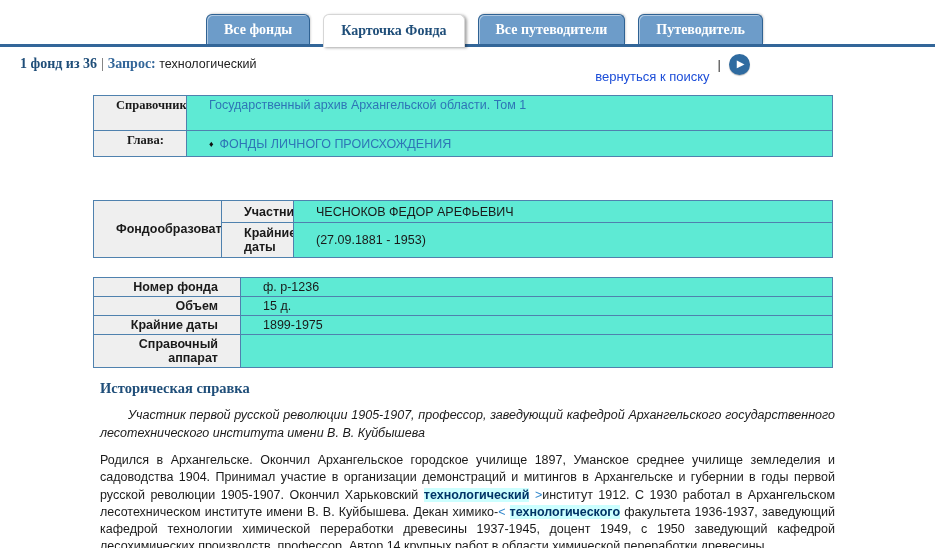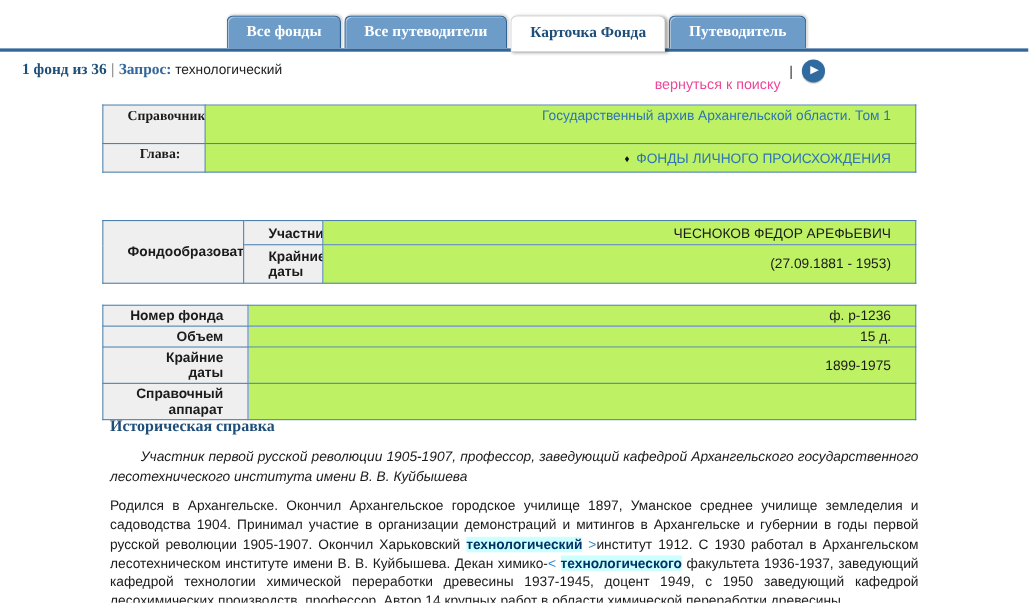--- a/index.html
+++ b/index.html
@@ -3,21 +3,21 @@
 <meta charset="utf-8">
 <style>
   * { margin:0; padding:0; box-sizing:border-box; }
   html,body { width:935px; height:548px; overflow:hidden; background:#ffffff;
               font-family:"Liberation Sans", sans-serif; }
   .stage { position:relative; width:935px; height:548px; background:#fff; }
 
   
   .tabline { position:absolute; top:44px; left:0; width:935px; height:3px;
              background:#336699; z-index:1; }
-  .tabs { position:absolute; top:14px; left:206px; display:flex; gap:3px;
+  .tabs { position:absolute; top:14px; left:206px; display:flex; gap:13px;
           align-items:flex-end; z-index:2; }
   .tab { display:flex; align-items:center; justify-content:center;
          height:30px; padding:0 17px; background:#6d9cc9;
          border:1px solid #2f6293; border-bottom:none;
          border-radius:6px 6px 0 0;
          box-shadow: inset 1px 1px 0 rgba(255,255,255,.45), 1px -1px 2px rgba(0,0,0,.15);
          color:#ffffff; font-family:"Liberation Serif", serif;
          font-weight:bold; font-size:14px; cursor:pointer; white-space:nowrap; }
   .tab.active { background:#ffffff; color:#1f4e79; height:33px; margin-bottom:-3px;
                 border:1px solid #d6d6d6; border-bottom:none; z-index:3;
@@ -26,50 +26,50 @@
   
   .statusbar { position:absolute; top:51px; left:0; width:762px; height:26px;
                display:flex; justify-content:space-between; align-items:center;
                padding:0 12px 0 20px; }
   .status-left { font-family:"Liberation Serif", serif; font-size:14px; }
   .result-count { color:#1f4e79; font-weight:bold; }
   .status-sep { color:#555; font-weight:normal; padding:0 4px; }
   .query-label { color:#336699; font-weight:bold; }
   .query-value { font-family:"Liberation Sans", sans-serif; font-size:12.5px; color:#222; }
   .status-right { display:flex; align-items:center; gap:8px; }
-  .back-link { color:#ec4899; font-size:13px; text-decoration:none; cursor:pointer;margin-top:24px; }
+  .back-link { color:#1d4ed8; font-size:13px; text-decoration:none; cursor:pointer;margin-top:24px; }
   .back-sep { color:#333; font-size:13px; }
   .next-btn { width:21px; height:21px; border-radius:50%; background:#2f6ba0;
               display:flex; align-items:center; justify-content:center;
               cursor:pointer; box-shadow:0 1px 1px rgba(0,0,0,.25); }
   .next-btn .tri { color:#fff; font-size:10px; line-height:1; margin-left:2px; }
 
   
   table { border-collapse:collapse; table-layout:fixed; }
   .dtable { position:absolute; left:93px; width:740px; }
   .dtable td { border:1px solid #4f81ae; font-size:12.5px; color:#1a1a1a;
                padding:2px 22px; vertical-align:middle; overflow:hidden; }
   .cell-label { background:#efefef; text-align:right; font-weight:bold; }
-  .cell-value { background:#bef264; text-align:right; }
+  .cell-value { background:#5eead4; text-align:left; }
   .serif-label { font-family:"Liberation Serif", serif; color:#233c55; font-size:13.5px; }
   .link { color:#2e75b6; cursor:pointer; }
   .t-ref { top:95px; }
   .t-ref .cell-label { width:93px; vertical-align:top; }
   .t-ref tr:first-child td { height:35px; vertical-align:top; }
   .t-ref tr:last-child td { height:26px; }
   .chapter-cell { padding-left:22px; }
   .bullet { color:#111; font-size:9px; margin-right:6px; vertical-align:1px; }
   .t-creator { top:200px; }
   .t-creator .group-cell { width:128px; background:#efefef; font-weight:bold;
                            text-align:left; }
   .t-creator .cell-label { width:72px; }
   .t-creator tr:first-child td { height:22px; }
   .t-creator tr:last-child td { height:35px; }
   .t-fund { top:277px; }
-  .t-fund .cell-label { width:132px;margin-top:48px; }
+  .t-fund .cell-label { width:147px;margin-top:48px; }
   .t-fund td { height:19px; }
 
   
   .hist-title { position:absolute; top:380px; left:100px;
                 font-family:"Liberation Serif", serif; font-weight:bold;
                 font-size:14.5px; color:#1f4e79; }
   .hist-lead { position:absolute; top:406px; left:100px; width:735px;
                font-size:12.5px; font-style:italic; color:#1a1a1a;
                text-align:justify; line-height:1.45; text-indent:28px; }
   .hist-body { position:absolute; top:452px; left:100px; width:735px;
@@ -79,22 +79,22 @@
   .arrow { color:#3388cc; }
 </style>
 </head>
 <body>
 
 <div class="stage">
 
   <div class="tabline"></div>
   <div class="tabs">
     <div class="tab">Все фонды</div>
+    <div class="tab active">Карточка Фонда</div>
     <div class="tab">Все путеводители</div>
-    <div class="tab active">Карточка Фонда</div>
     <div class="tab">Путеводитель</div>
   </div>
 
   <div class="statusbar">
     <div class="status-left"><span class="result-count">1 фонд из 36</span><span class="status-sep">|</span><span class="query-label">Запрос:</span><span> </span><span class="query-value">технологический</span></div>
     <div class="status-right">
       <span class="back-link">вернуться к поиску</span>
       <span class="back-sep">|</span>
       <span class="next-btn">
           <span class="tri">▶</span>

